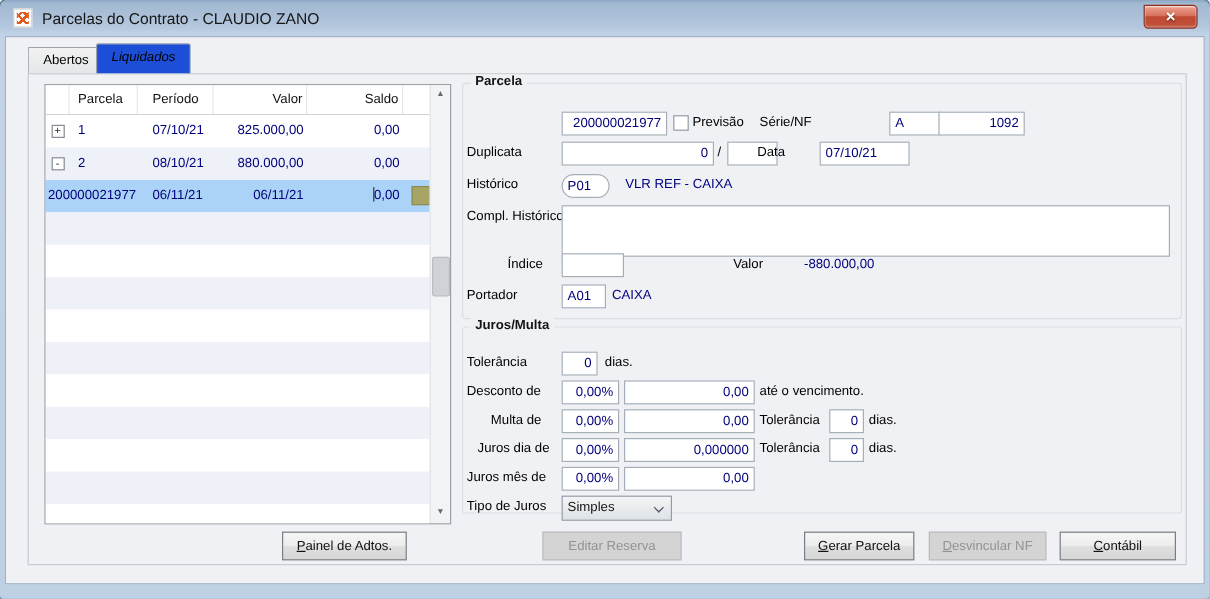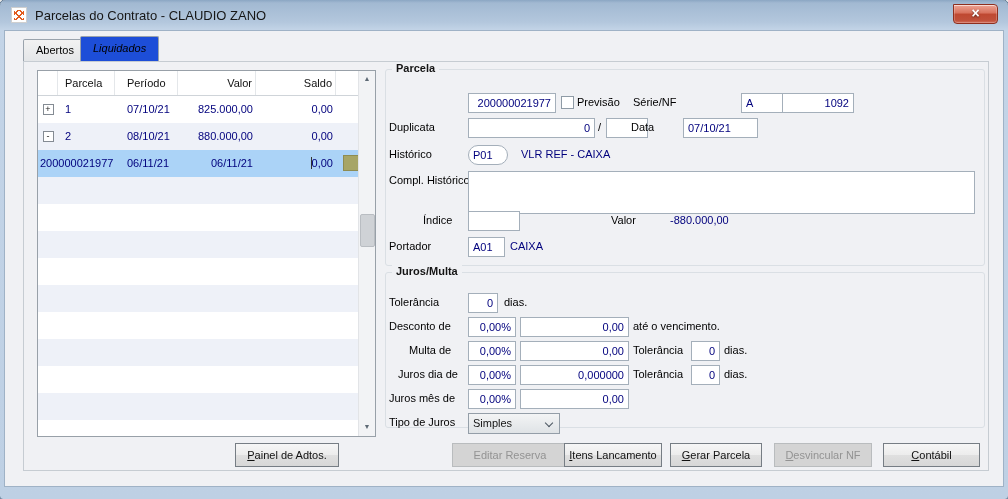--- a/index.html
+++ b/index.html
@@ -284,20 +284,19 @@
 
         <span class="lbl" style="left:3px; top:143px;">Tipo de Juros</span>
         <div class="combo" style="left:82px; top:140px;">
           <span>Simples</span>
           <span class="combo-arrow"></span>
         </div>
       </div>
 
       <div class="btn" style="left:211px; top:381px; width:104px;"><u>P</u>ainel de Adtos.</div>
       <div class="btn disabled" style="left:428px; top:381px; width:116px;">Editar Reserva</div>
-      <div class="btn" style="left:540px; top:381px; width:98px;"><u>I</u>tens Lancamento</div>
       <div class="btn" style="left:646px; top:381px; width:92px;"><u>G</u>erar Parcela</div>
       <div class="btn disabled" style="left:750px; top:381px; width:98px;"><u>D</u>esvincular NF</div>
       <div class="btn" style="left:859px; top:381px; width:97px;"><u>C</u>ontábil</div>
 
     </div>
   </div>
 </div>
 
 </body></html>

